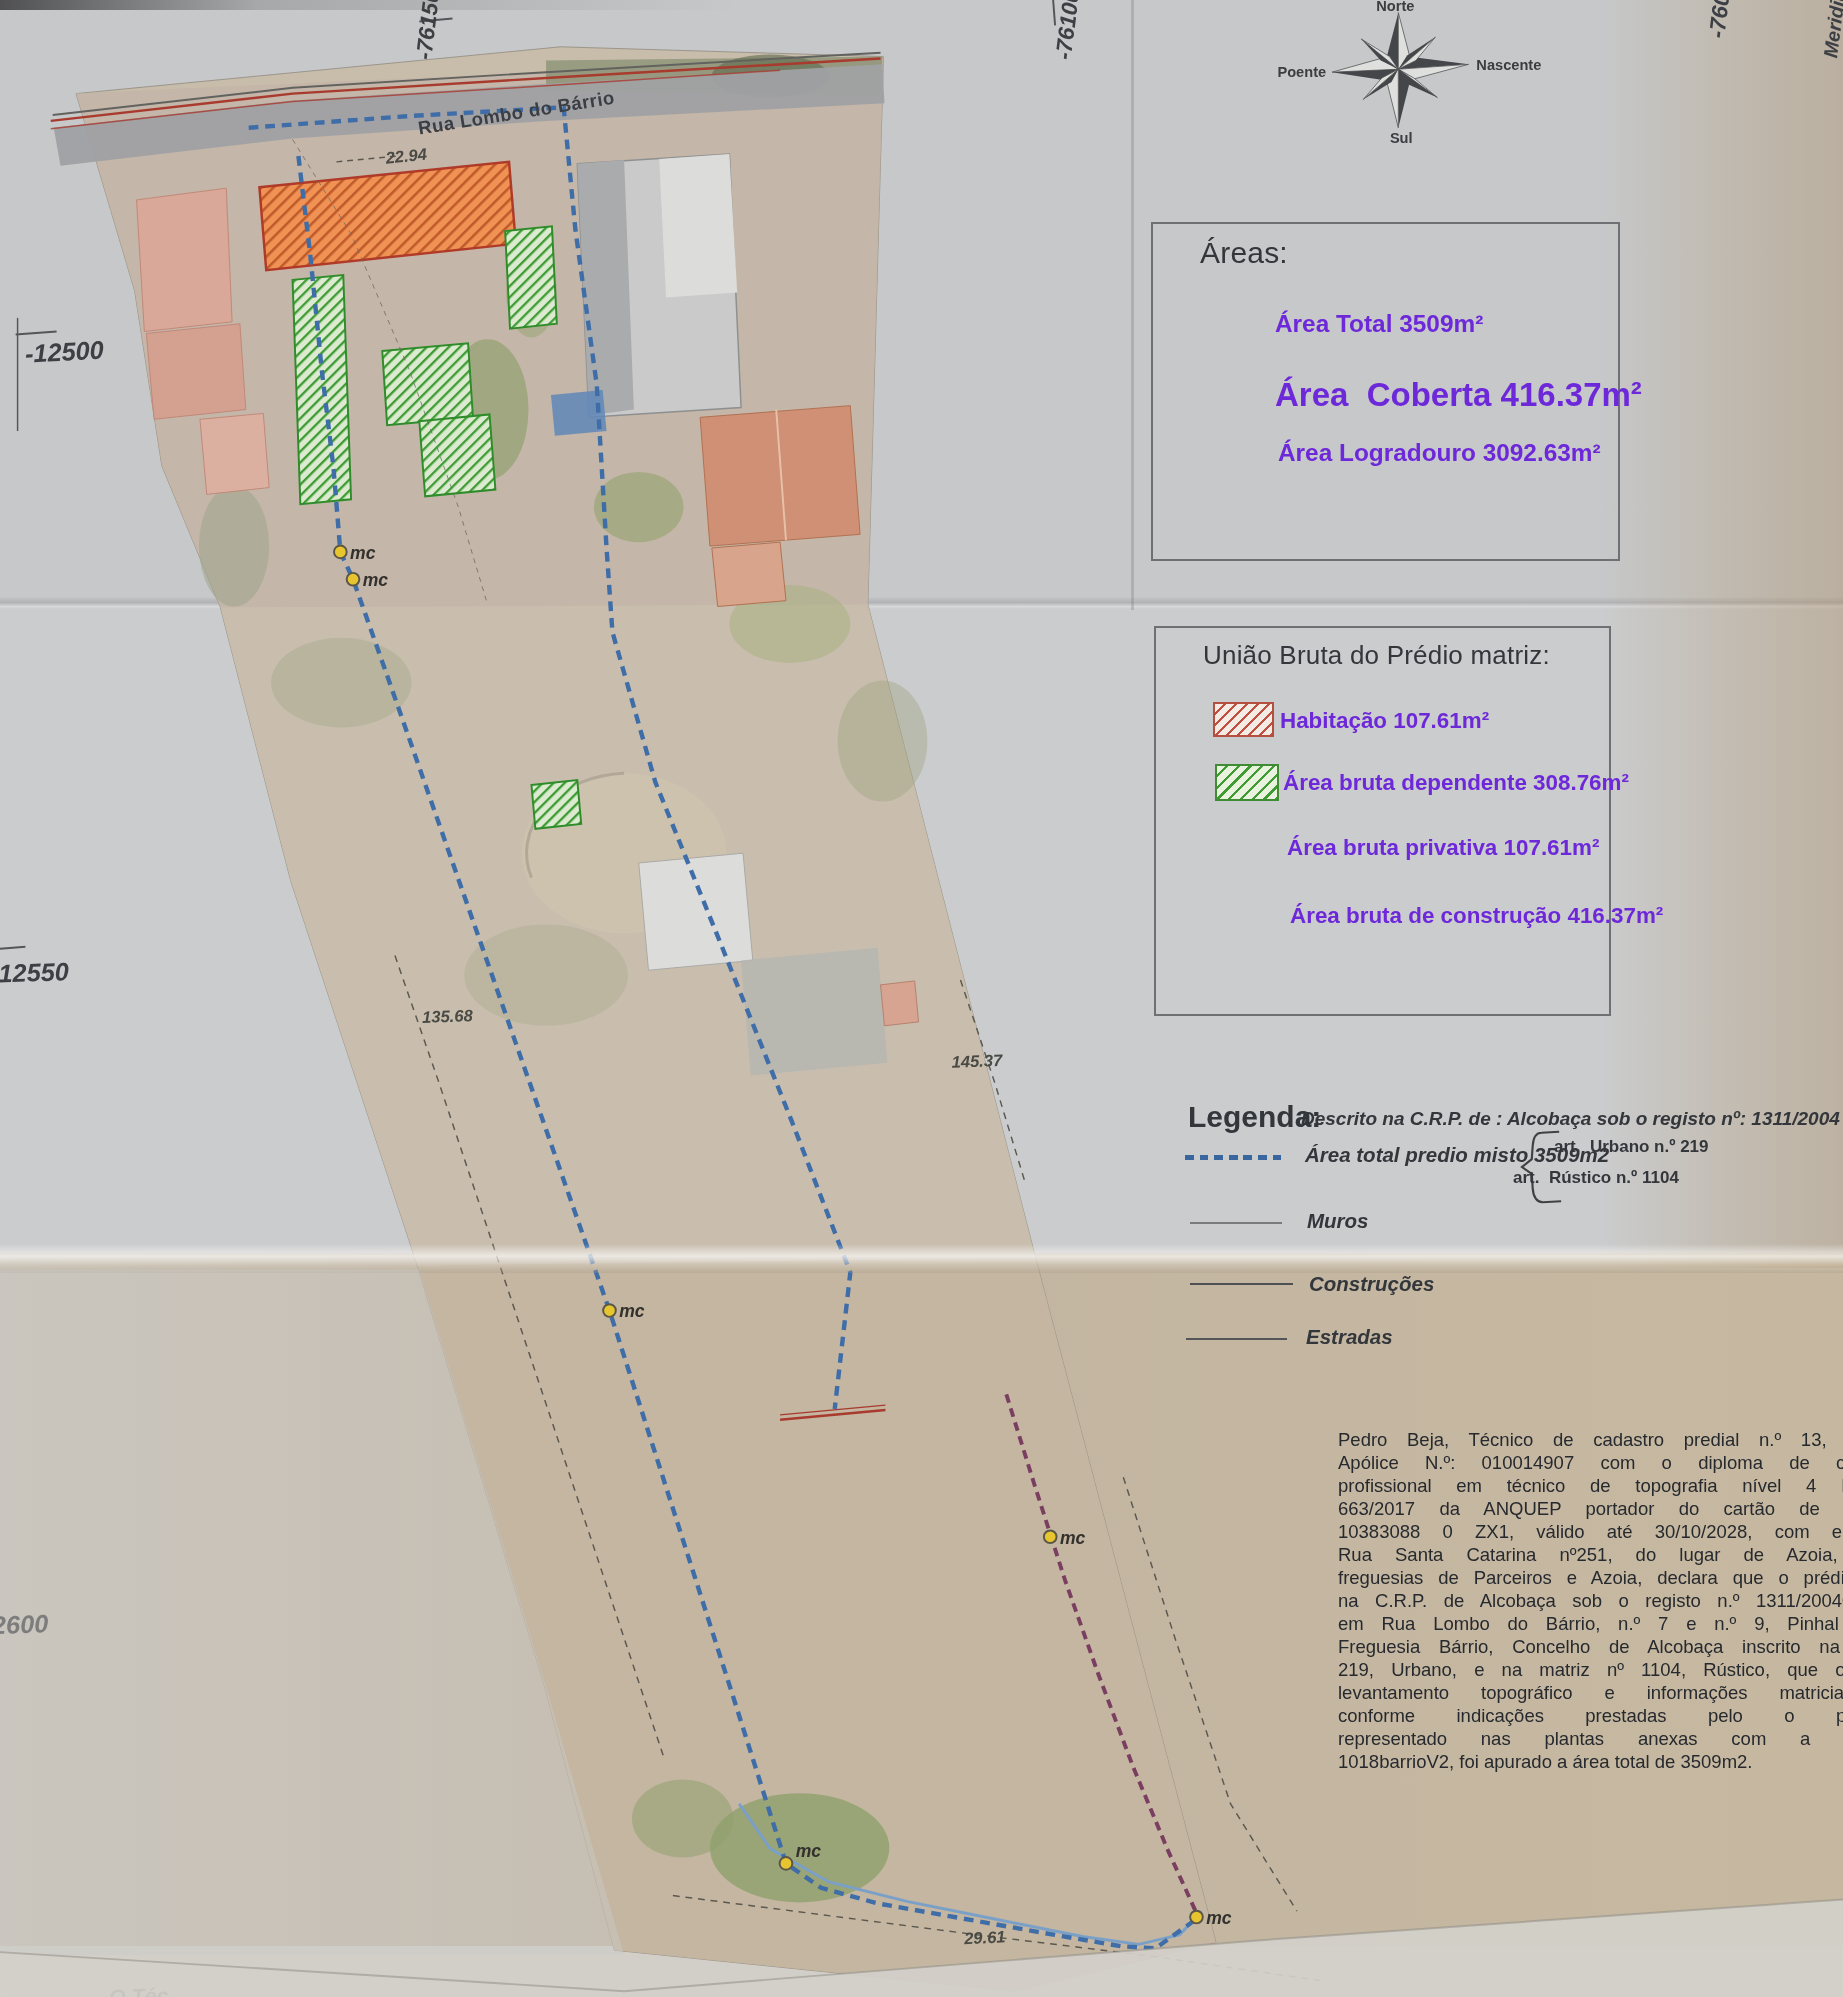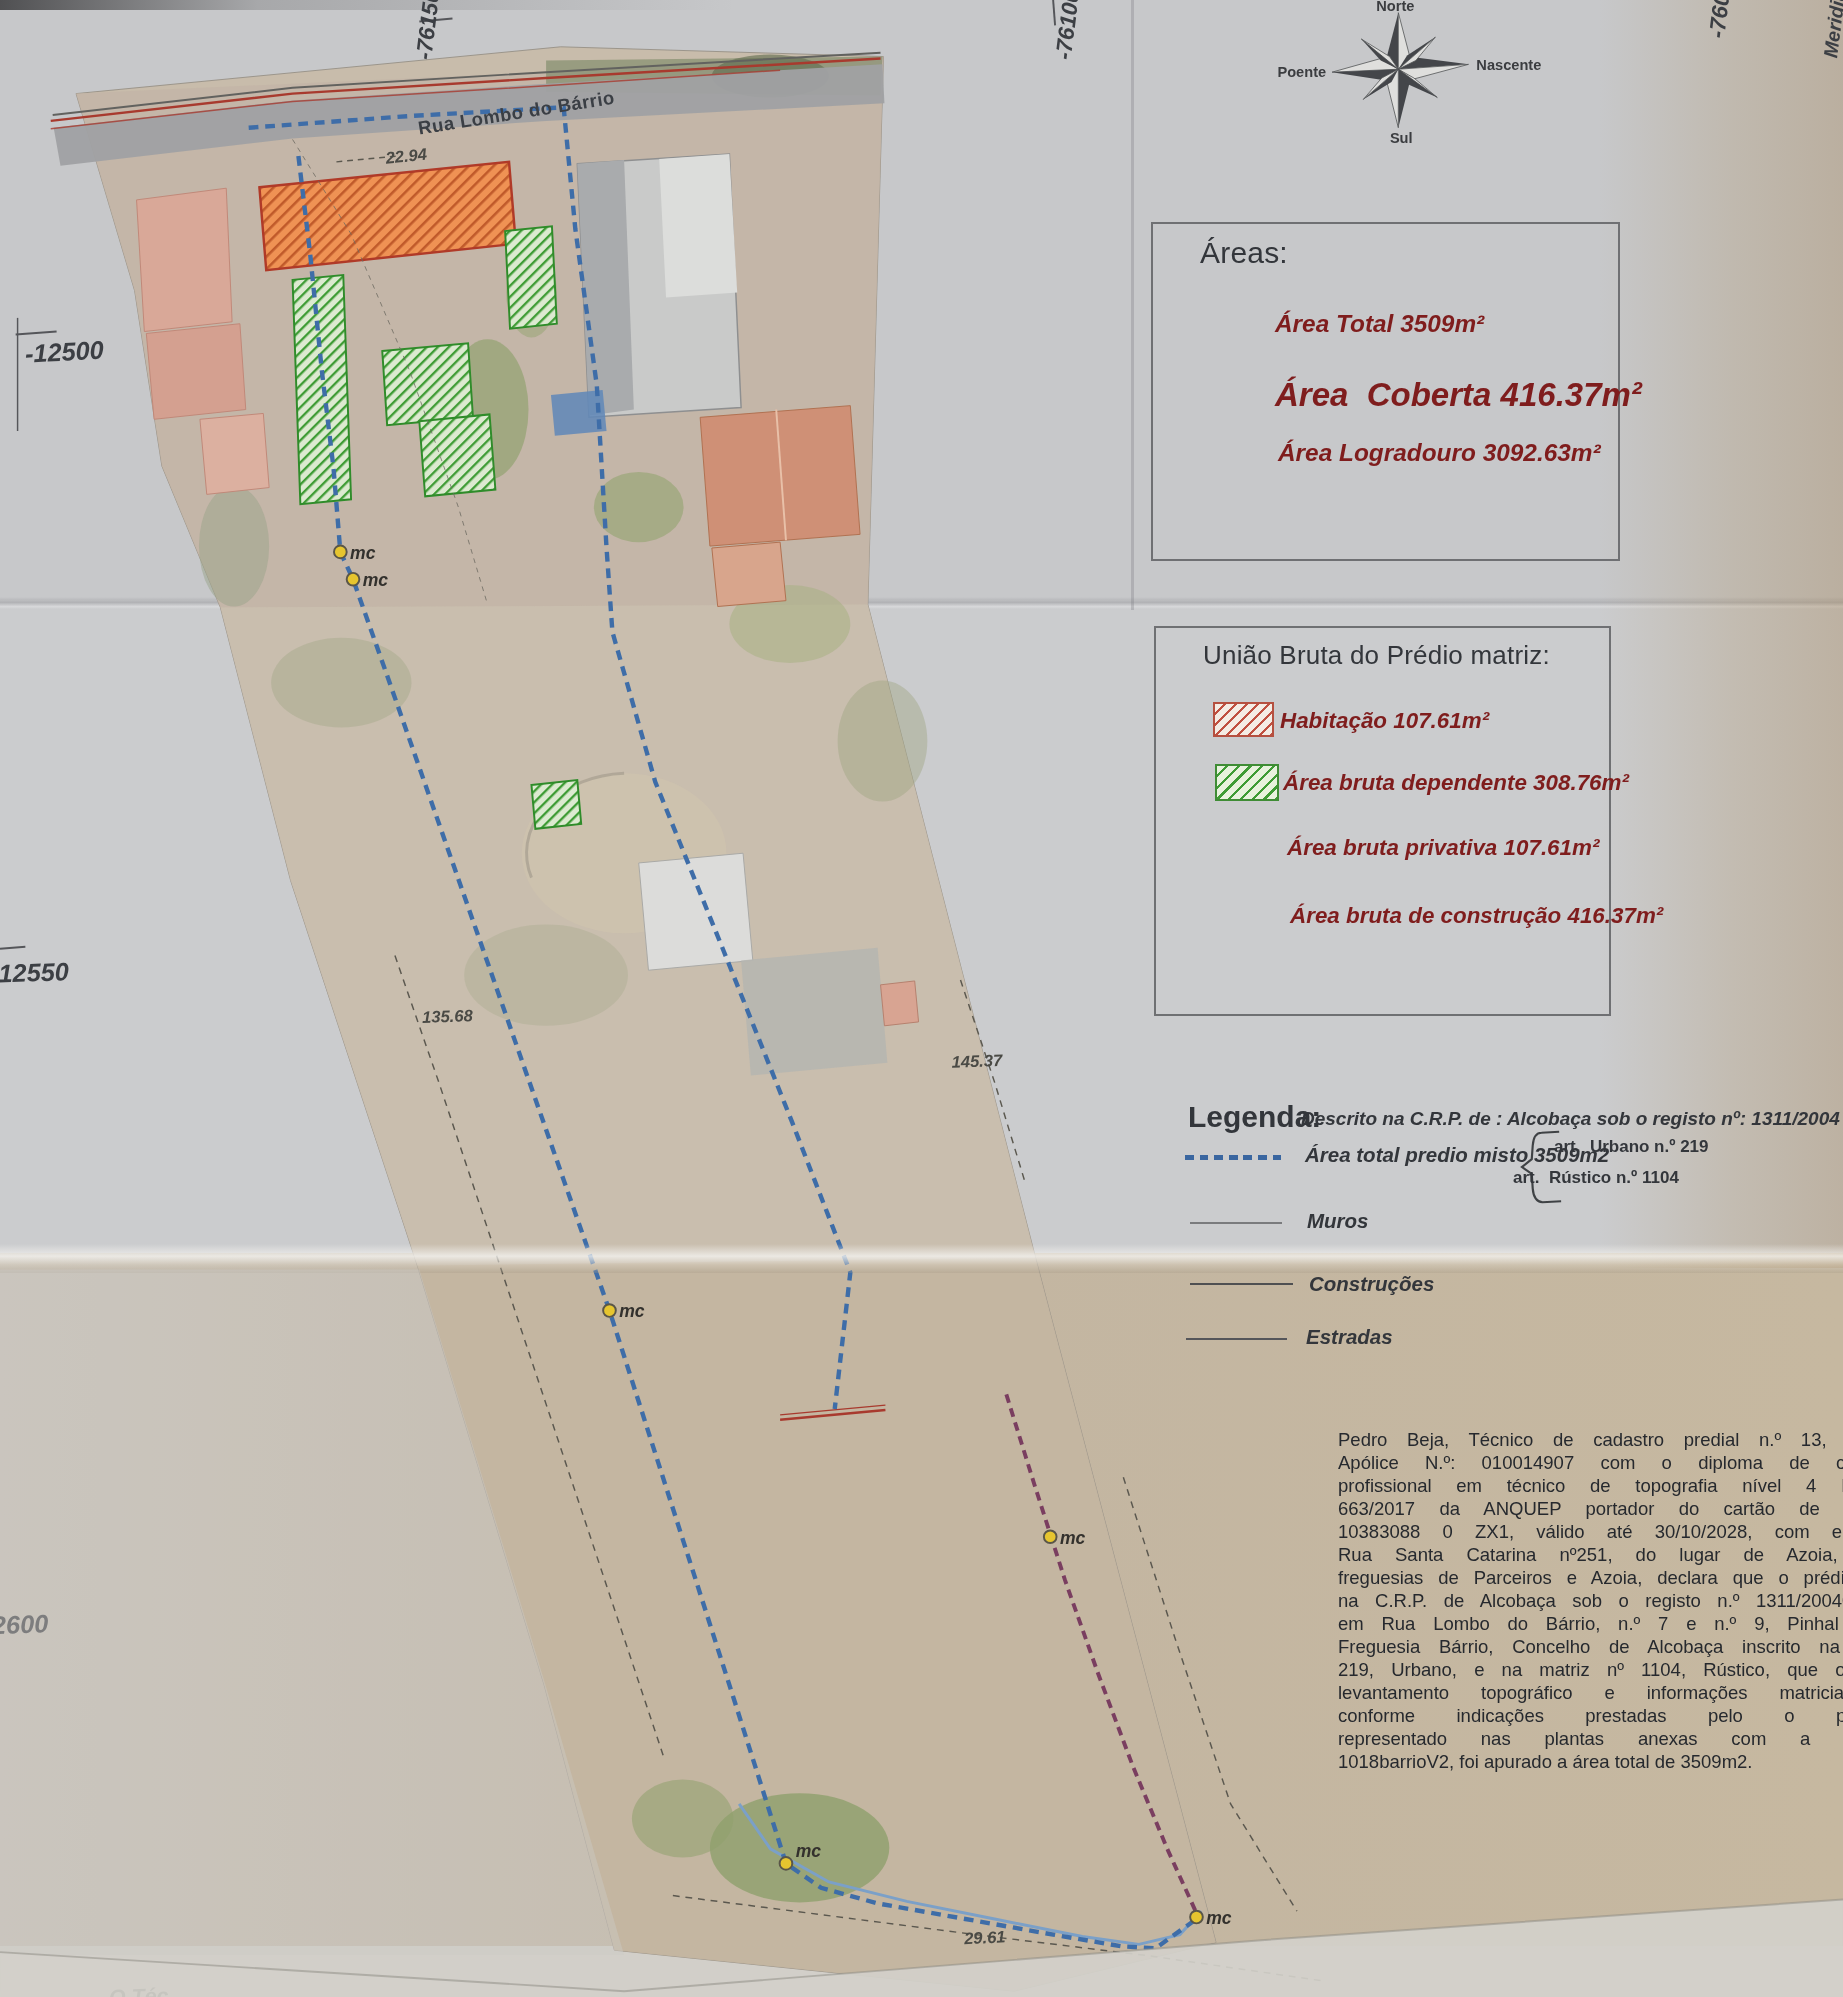--- a/index.html
+++ b/index.html
@@ -3,21 +3,21 @@
 <meta charset="utf-8">
 <style>
   html,body{margin:0;padding:0;background:#9a9a9c;}
   #page{position:relative;width:1843px;height:1997px;overflow:hidden;
         font-family:"Liberation Sans",sans-serif;background:#c7c8ca;}
   .band{position:absolute;left:0;width:1843px;pointer-events:none;}
   .abs{position:absolute;}
   .plantext{color:#33363b;}
   .boxframe{position:absolute;border:2px solid #6f7073;background:transparent;}
   .btitle{position:absolute;font-weight:normal;color:#33363b;letter-spacing:0.2px;white-space:pre;}
-  .bitem{position:absolute;font-weight:bold;font-style:italic;color:#7f1d1d;white-space:pre;}
+  .bitem{position:absolute;font-weight:bold;color:#6d28d9;white-space:pre;}
   .swatch{position:absolute;}
   .lgline{position:absolute;}
   .decl-line{width:571px;font-size:18.5px;line-height:23px;color:#26292e;
              text-align:justify;text-align-last:justify;white-space:normal;}
   .decl-line.last{text-align-last:left;}
   svg text{font-family:"Liberation Sans",sans-serif;}
 </style>
 </head>
 <body>
 

